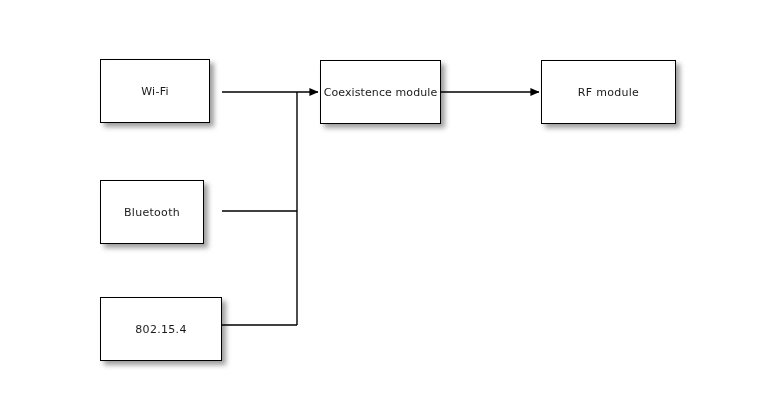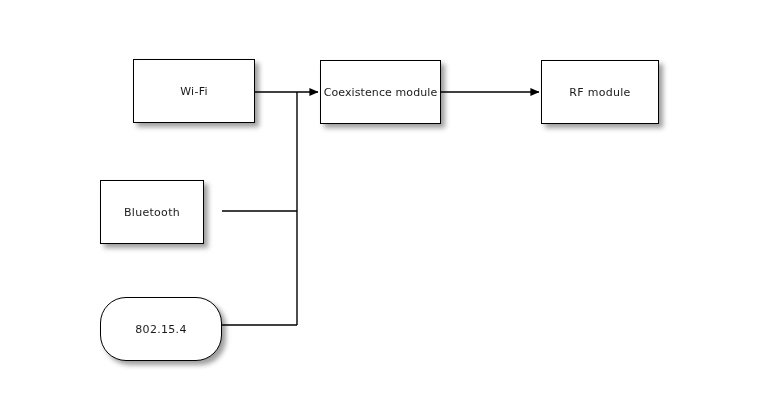--- a/index.html
+++ b/index.html
@@ -66,33 +66,33 @@
 
     <path d="M 297 92 L 297 325" fill="none" stroke="#000000" stroke-width="1.4"></path>
 
     <path d="M 222 211 L 297 211" fill="none" stroke="#000000" stroke-width="1.4"></path>
 
     <path d="M 222 325 L 297 325" fill="none" stroke="#000000" stroke-width="1.4"></path>
 
     <path d="M 441 92 L 539 92" fill="none" stroke="#000000" stroke-width="1.4" marker-end="url(#arrowhead)"></path>
   </svg>
 
-  <div class="node-box" style="left:100px; top:59px; width:122px; height:64px;margin-left:33px;">
+  <div class="node-box" style="left:100px; top:59px; width:110px; height:64px;">
     <span class="node-label">Wi-Fi</span>
   </div>
 
   <div class="node-box" style="left:100px; top:180px; width:104px; height:64px;">
     <span class="node-label">Bluetooth</span>
   </div>
 
-  <div class="node-box" style="left:100px; top:297px; width:122px; height:64px;border-radius:26px;">
+  <div class="node-box" style="left:100px; top:297px; width:122px; height:64px;">
     <span class="node-label">802.15.4</span>
   </div>
 
   <div class="node-box" style="left:320px; top:60px; width:121px; height:64px;">
     <span class="node-label tight">Coexistence module</span>
   </div>
 
-  <div class="node-box" style="left:541px; top:60px; width:118px; height:64px;">
+  <div class="node-box" style="left:541px; top:60px; width:135px; height:64px;">
     <span class="node-label">RF module</span>
   </div>
 
 </div>
 
 </body></html>

